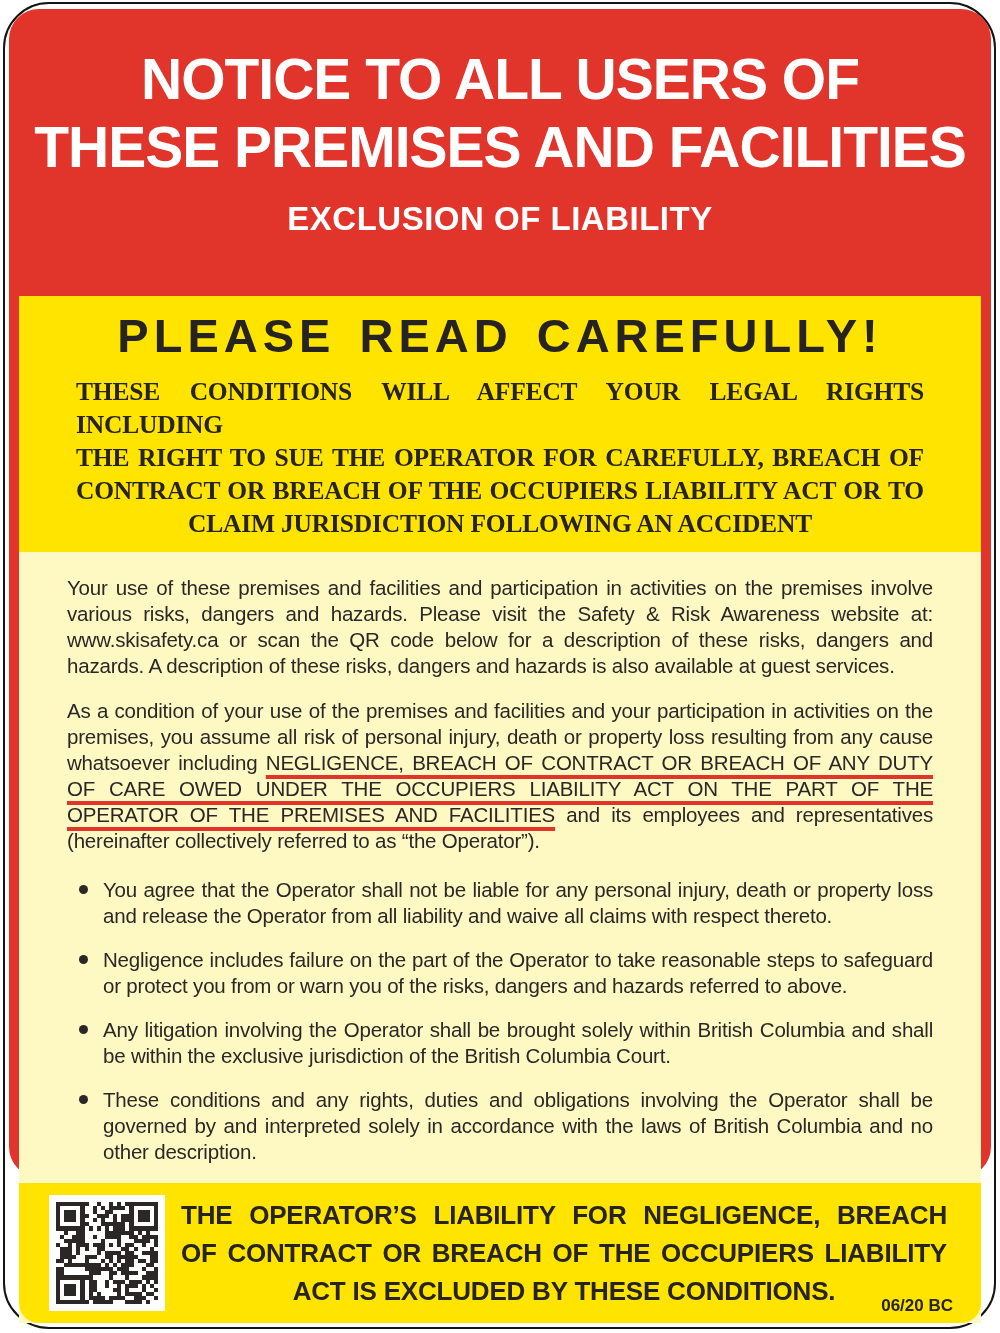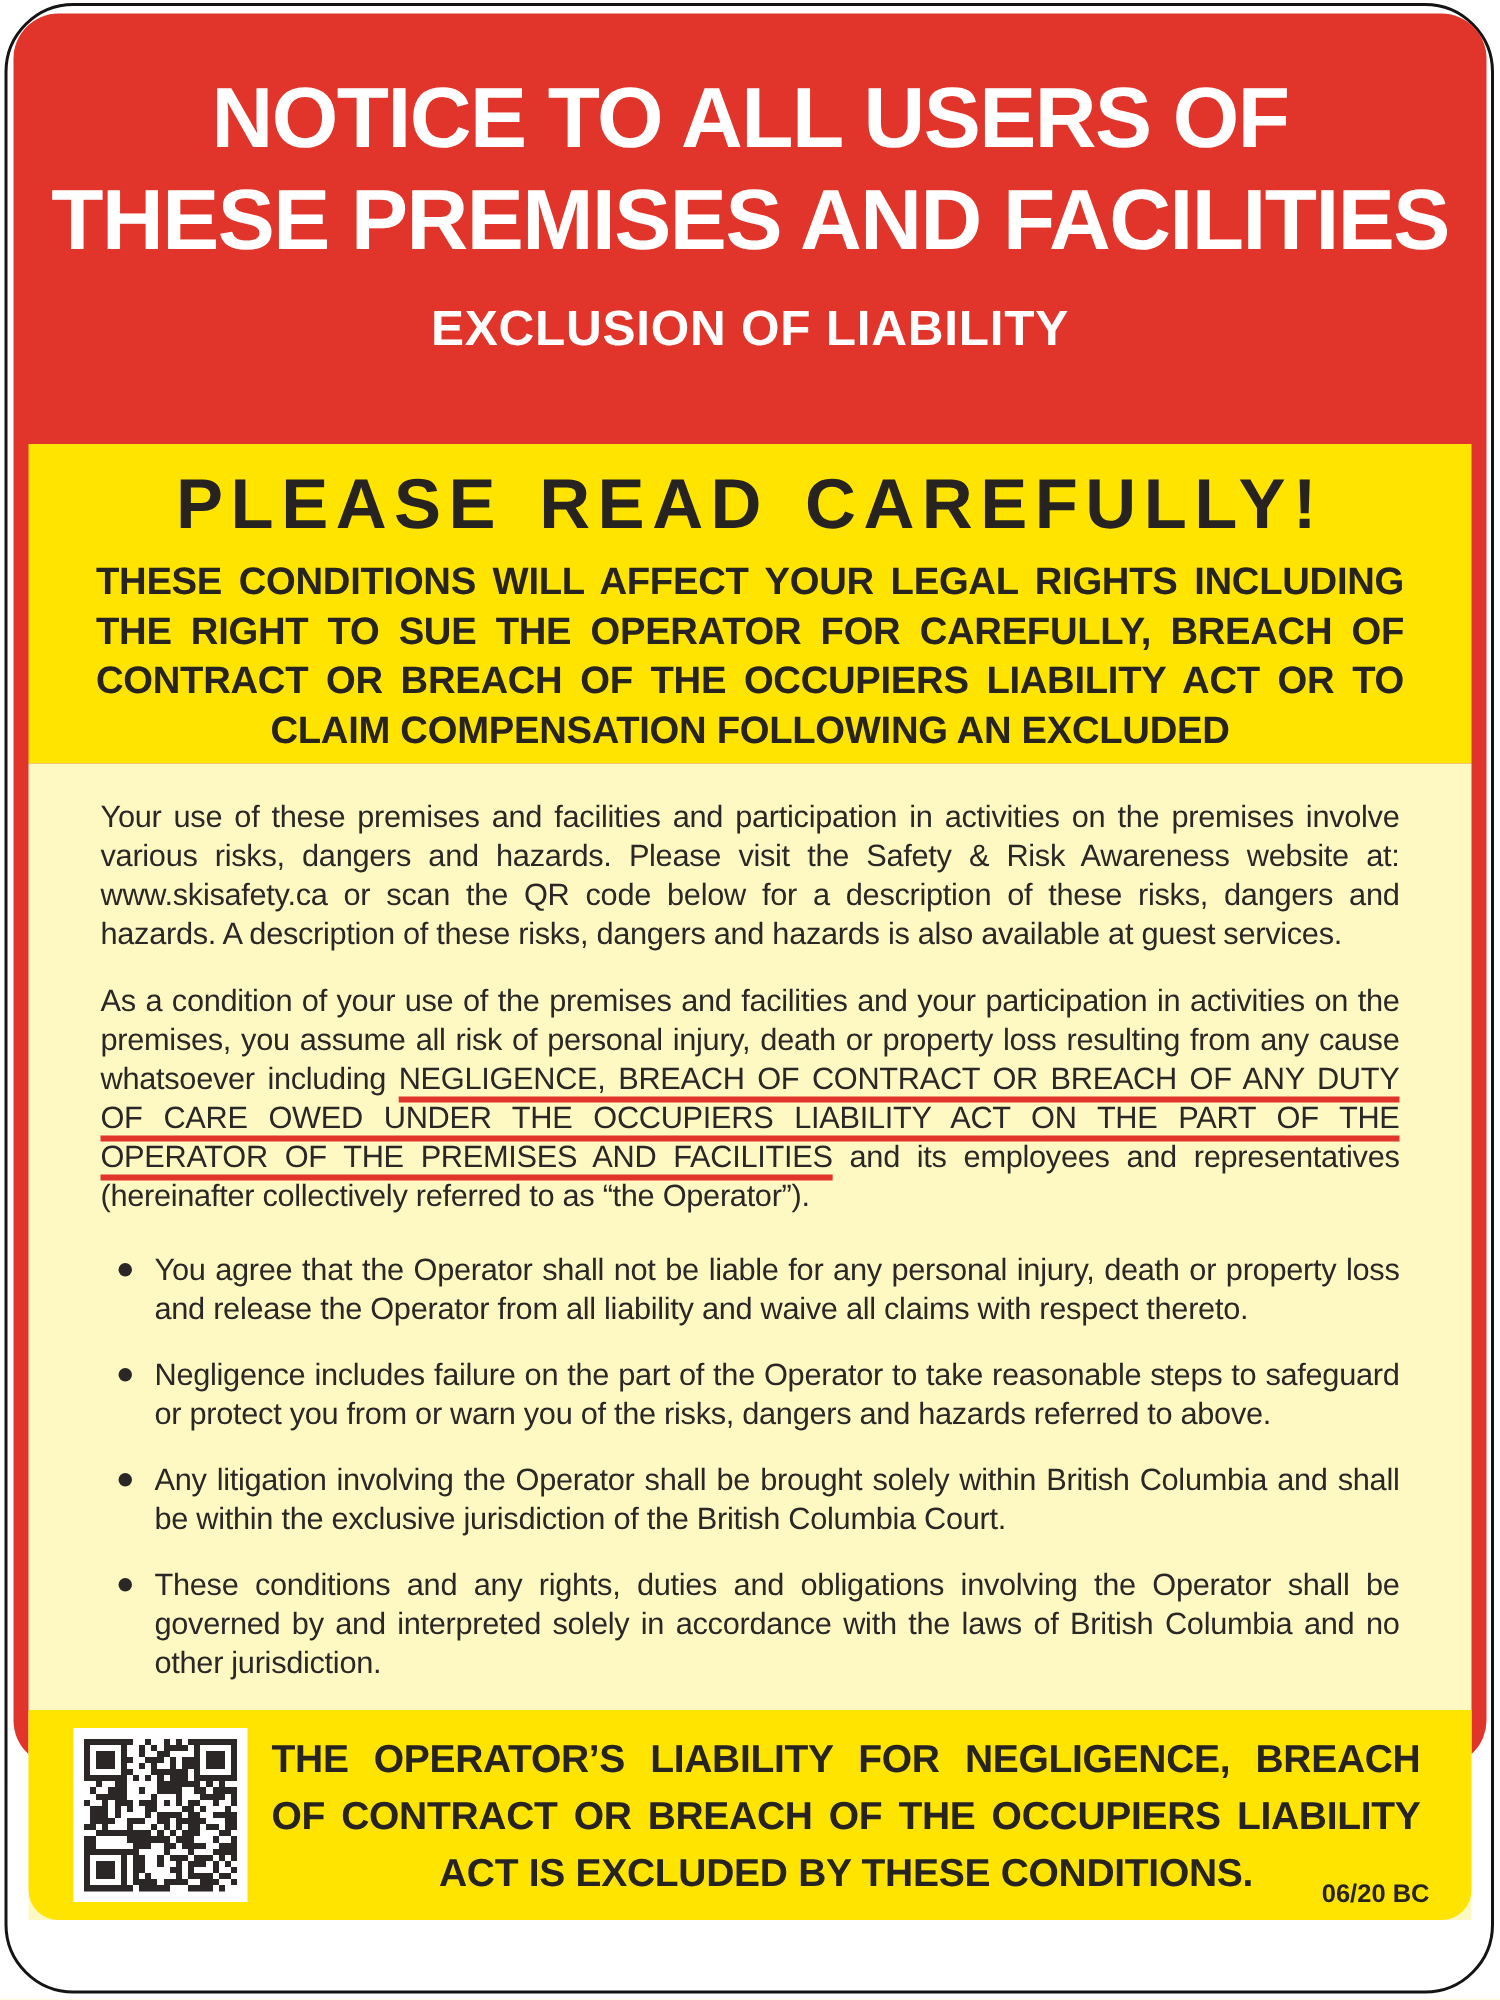--- a/index.html
+++ b/index.html
@@ -107,25 +107,25 @@
         <span class="title-line">NOTICE TO ALL USERS OF</span>
         <span class="title-line">THESE PREMISES AND FACILITIES</span>
       </h1>
       <div class="subtitle">
         <span class="subtitle-line">EXCLUSION OF LIABILITY</span>
       </div>
     </header>
 
     <section class="warning-band">
       <h2 class="warning-heading">PLEASE READ CAREFULLY!</h2>
-      <p style="margin:0;">
+      <p style="margin:12px;font-family:Liberation Serif, serif;">
         <span class="jline">THESE CONDITIONS WILL AFFECT YOUR LEGAL RIGHTS INCLUDING</span>
         <span class="jline">THE RIGHT TO SUE THE OPERATOR FOR CAREFULLY, BREACH OF</span>
         <span class="jline">CONTRACT OR BREACH OF THE OCCUPIERS LIABILITY ACT OR TO</span>
-        <span class="jline center">CLAIM COMPENSATION FOLLOWING AN EXCLUDED</span>
+        <span class="jline center">CLAIM JURISDICTION FOLLOWING AN ACCIDENT</span>
       </p>
     </section>
 
     <section class="content">
       <p class="para">Your use of these premises and facilities and participation in activities on the premises involve various risks, dangers and hazards. Please visit the Safety &amp; Risk Awareness website at: www.skisafety.ca or scan the QR code below for a description of these risks, dangers and hazards. A description of these risks, dangers and hazards is also available at guest services.</p>
 
       <p class="para"><span>As a condition of your use of the premises and facilities and your participation in activities on the premises, you assume all risk of personal injury, death or property loss resulting from any cause whatsoever including </span><span class="underlined-law">NEGLIGENCE, BREACH OF CONTRACT OR BREACH OF ANY DUTY OF CARE OWED UNDER THE OCCUPIERS LIABILITY ACT ON THE PART OF THE OPERATOR OF THE PREMISES AND FACILITIES</span><span> and its employees and representatives (hereinafter collectively referred to as “the Operator”).</span></p>
 
       <ul class="bullets">
         <li class="bullet">
@@ -135,21 +135,21 @@
         <li class="bullet">
           <span class="dot"></span>
           <span class="btext">Negligence includes failure on the part of the Operator to take reasonable steps to safeguard or protect you from or warn you of the risks, dangers and hazards referred to above.</span>
         </li>
         <li class="bullet">
           <span class="dot"></span>
           <span class="btext">Any litigation involving the Operator shall be brought solely within British Columbia and shall be within the exclusive jurisdiction of the British Columbia Court.</span>
         </li>
         <li class="bullet">
           <span class="dot"></span>
-          <span class="btext">These conditions and any rights, duties and obligations involving the Operator shall be governed by and interpreted solely in accordance with the laws of British Columbia and no other jurisdiction.</span>
+          <span class="btext">These conditions and any rights, duties and obligations involving the Operator shall be governed by and interpreted solely in accordance with the laws of British Columbia and no other description.</span>
         </li>
       </ul>
 
       <div class="footer-band">
         <div class="qr-box">
           <svg viewBox="0 0 25 25" shape-rendering="crispEdges" fill="#2a2726">
               <rect x="0" y="0" width="1" height="1"></rect>
               <rect x="1" y="0" width="1" height="1"></rect>
               <rect x="2" y="0" width="1" height="1"></rect>
               <rect x="3" y="0" width="1" height="1"></rect>

